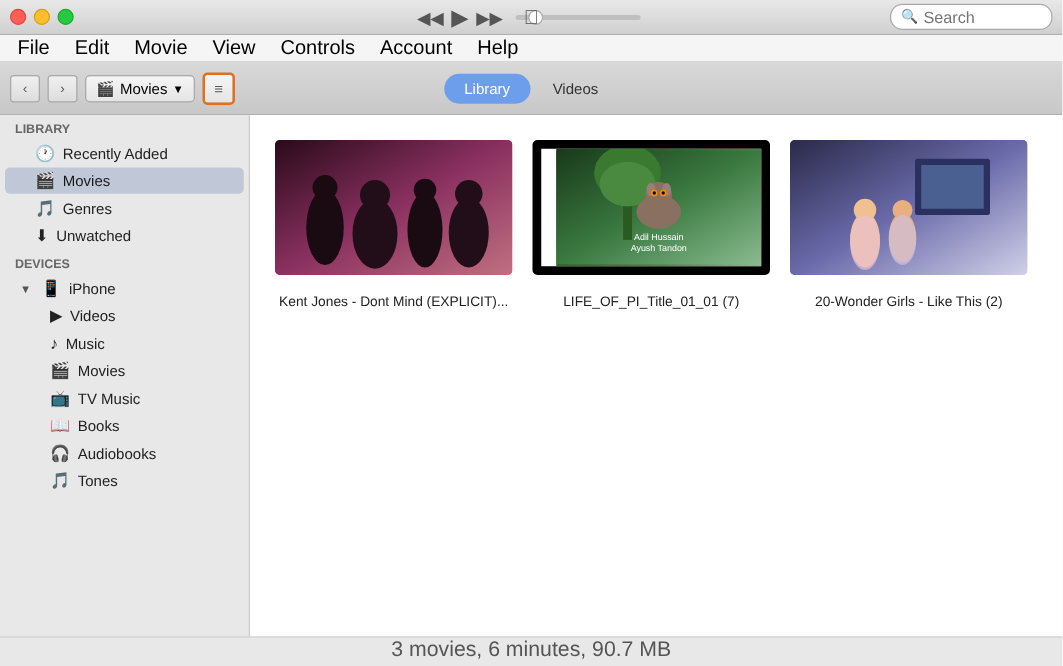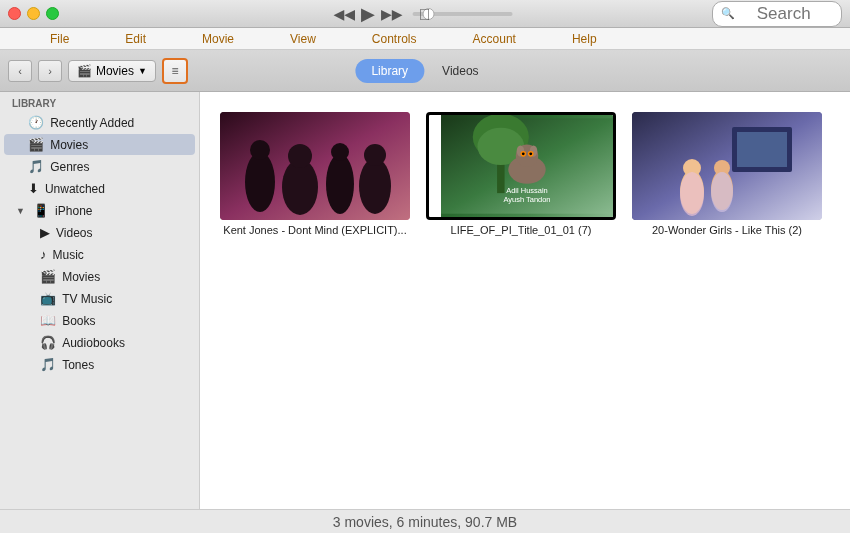--- a/index.html
+++ b/index.html
@@ -89,42 +89,40 @@
       background: white;
       border: 1px solid #aaa;
       border-radius: 10px;
       padding: 2px 8px;
       gap: 4px;
       width: 130px;
     }
     #search-box input {
       border: none;
       outline: none;
-      font-size: 17px;
+      font-size: 13px;
       width: 90px;
       background: transparent;
-      text-align: center;
     }
 
     #menu-bar {
       height: 22px;
       background: #f5f5f5;
       border-bottom: 1px solid #ccc;
       display: flex;
       align-items: center;
       padding: 0 6px;
       gap: 4px;
     }
     .menu-item {
       padding: 2px 8px;
       cursor: pointer;
-      font-size: 12px;
-      color: #a16207;
+      font-size: 16px;
+      color: #000000;
       border-radius: 3px;
-      margin-left: 36px;
     }
 
     #toolbar {
       height: 42px;
       background: linear-gradient(to bottom, #d8d8d8, #c8c8c8);
       border-bottom: 1px solid #b0b0b0;
       display: flex;
       align-items: center;
       padding: 0 8px;
       gap: 6px;
@@ -247,35 +245,35 @@
       width: 190px;
     }
     .movie-thumb {
       width: 190px;
       height: 108px;
       border-radius: 4px;
       overflow: hidden;
       position: relative;
     }
     .movie-thumb.selected {
-      border: 3px solid #000000;
+      border: 7px solid #000000;
       padding-left: 12px;
     }
     .movie-thumb-inner {
       width: 100%;
       height: 100%;
       display: flex;
       align-items: center;
       justify-content: center;
       font-size: 10px;
       color: white;
       position: relative;
     }
     .movie-title {
-      margin-top: 4px;
+      margin-top: 16px;
       font-size: 11px;
       text-align: center;
       color: #222;
       max-width: 190px;
       word-break: break-word;
     }
 
     
     .thumb-1 {
       background: linear-gradient(135deg, #3a1a2a 0%, #7a3050 30%, #c06080 60%, #e08090 100%);
@@ -285,23 +283,22 @@
     }
     .thumb-3 {
       background: linear-gradient(135deg, #2a2a4a 0%, #4a4a7a 40%, #6a6aa0 70%, #c0c0d0 100%);
     }
 
     #status-bar {
       height: 24px;
       background: #e8e8e8;
       border-top: 1px solid #ccc;
       display: flex;
-      align-items: center;
       justify-content: center;
-      font-size: 14px;
+      font-size: 17px;
       color: #555;
     }
   </style>
 </head>
 <body>
 
 <div id="title-bar">
   <div id="window-controls">
     <button class="win-btn" id="btn-close"></button>
     <button class="win-btn" id="btn-min"></button>
@@ -368,20 +365,21 @@
     </div>
     <div class="sidebar-item">
       <span class="icon">🎵</span>
       <span>Genres</span>
     </div>
     <div class="sidebar-item">
       <span class="icon">⬇</span>
       <span>Unwatched</span>
     </div>
 
+    <div class="sidebar-section-header">Devices</div>
 
     <div class="sidebar-item" style="padding-left:12px;">
       <span class="disclosure-triangle">▼</span>
       <span class="icon">📱</span>
       <span>iPhone</span>
     </div>
     <div class="sidebar-item sidebar-sub-item">
       <span class="icon">▶</span>
       <span>Videos</span>
     </div>

